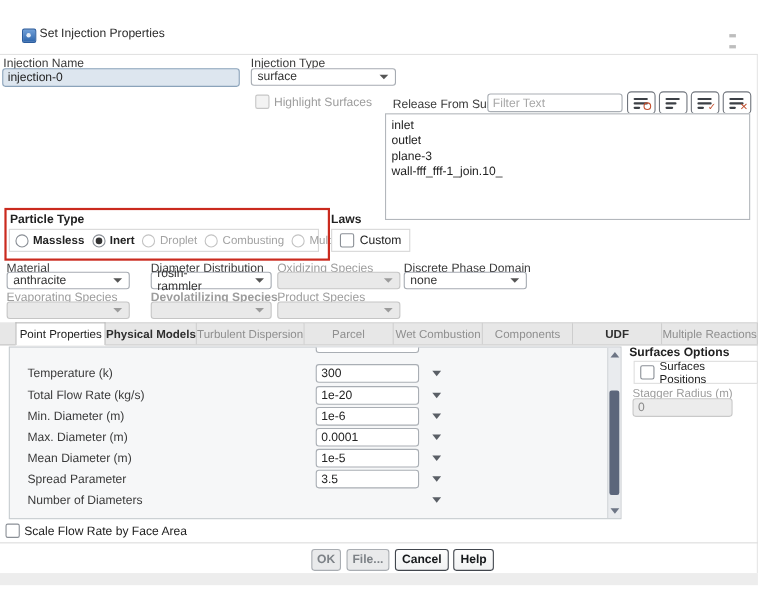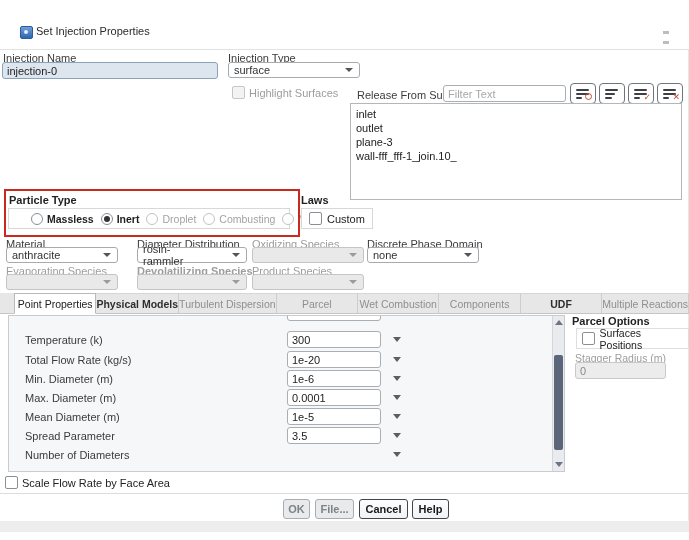--- a/index.html
+++ b/index.html
@@ -142,21 +142,21 @@
   </div>
   <div class="slist">
     <div>inlet</div>
     <div>outlet</div>
     <div>plane-3</div>
     <div>wall-fff_fff-1_join.10_</div>
   </div>
 
   <div class="annot"></div>
   <span class="lbl bold" style="left:9px;top:194px;">Particle Type</span>
-  <div class="gbox" style="left:8px;top:208px;width:282px;gap:7px;padding:0 22px;font-size:10.5px;">
+  <div class="gbox" style="left:8px;top:208px;width:282px;gap:7px;padding:0 5px;font-size:10.5px;">
     <span class="ritem">
       <span class="radio"></span>
       <span style="font-weight:bold;color:#222;">Massless</span>
     </span>
     <span class="ritem">
       <span class="radio sel"></span>
       <span style="font-weight:bold;color:#222;">Inert</span>
     </span>
     <span class="ritem">
       <span class="radio dis"></span>
@@ -262,21 +262,21 @@
       <span class="flabel">Number of Diameters</span>
       <span class="fdrop"></span>
     </div>
     <div class="sbar">
       <span class="sarrow up"></span>
       <span class="sthumb"></span>
       <span class="sarrow down"></span>
     </div>
   </div>
 
-  <span class="lbl bold" style="left:572px;top:315px;">Parcel Options</span>
+  <span class="lbl bold" style="left:572px;top:315px;">Surfaces Options</span>
   <div class="gbox" style="left:576px;top:328px;border-color:#dedede;font-size:10.5px;padding:0 5px;">
     <span class="cb"></span>
     <span style="color:#222;">Surfaces Positions</span>
   </div>
   <span class="lbl dis" style="left:575px;top:352px;font-size:10.5px;">Stagger Radius (m)</span>
   <input class="finput" style="left: 575px; top: 362px; width: 81px; background: rgb(236, 236, 236); border-color: rgb(201, 201, 201); color: rgb(138, 138, 138);" value="0">
 
   <span class="cb" style="position:absolute;left:5px;top:476px;"></span>
   <span class="lbl" style="left:22px;top:477px;color:#222;">Scale Flow Rate by Face Area</span>
 

